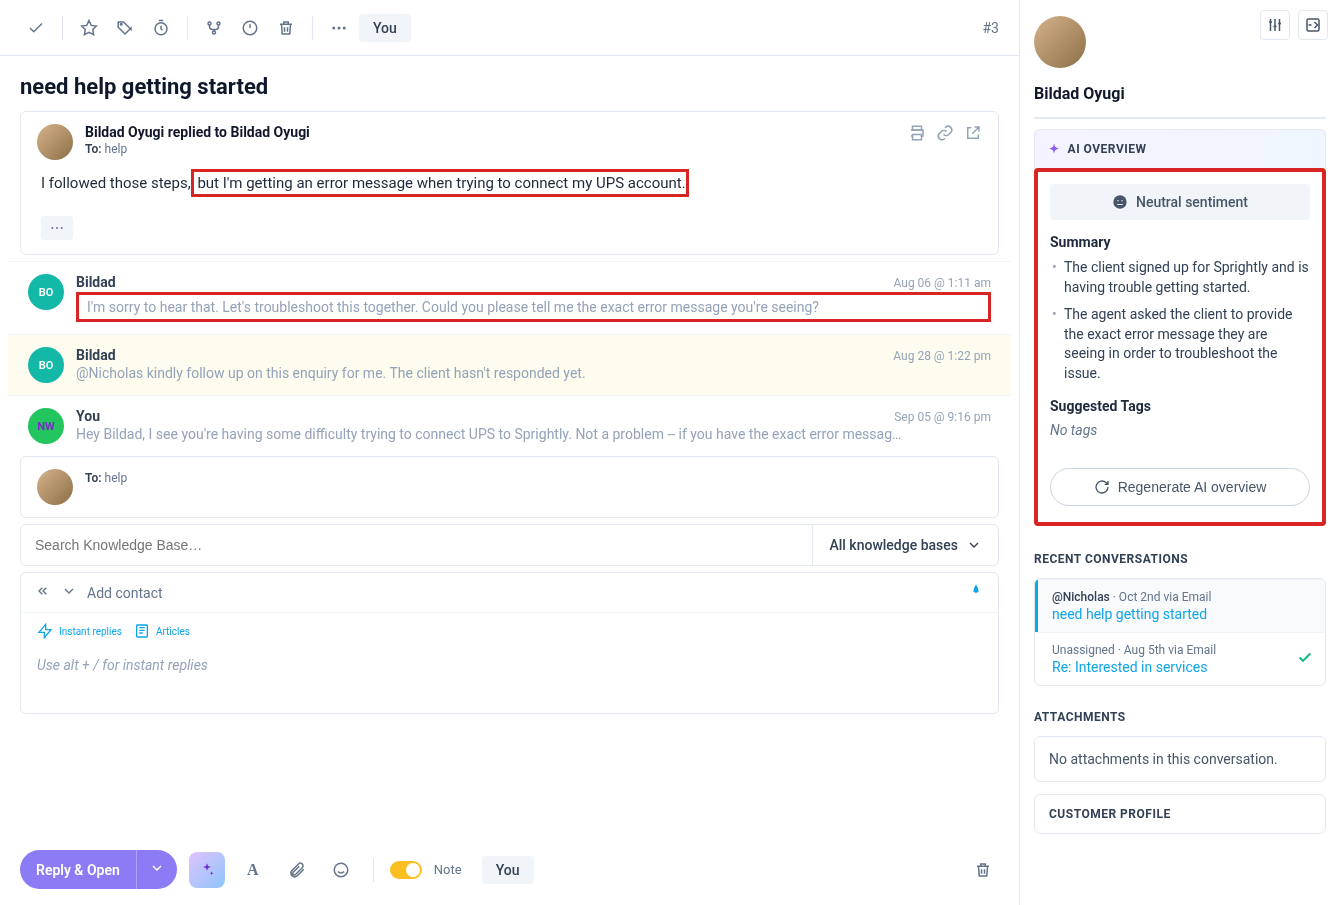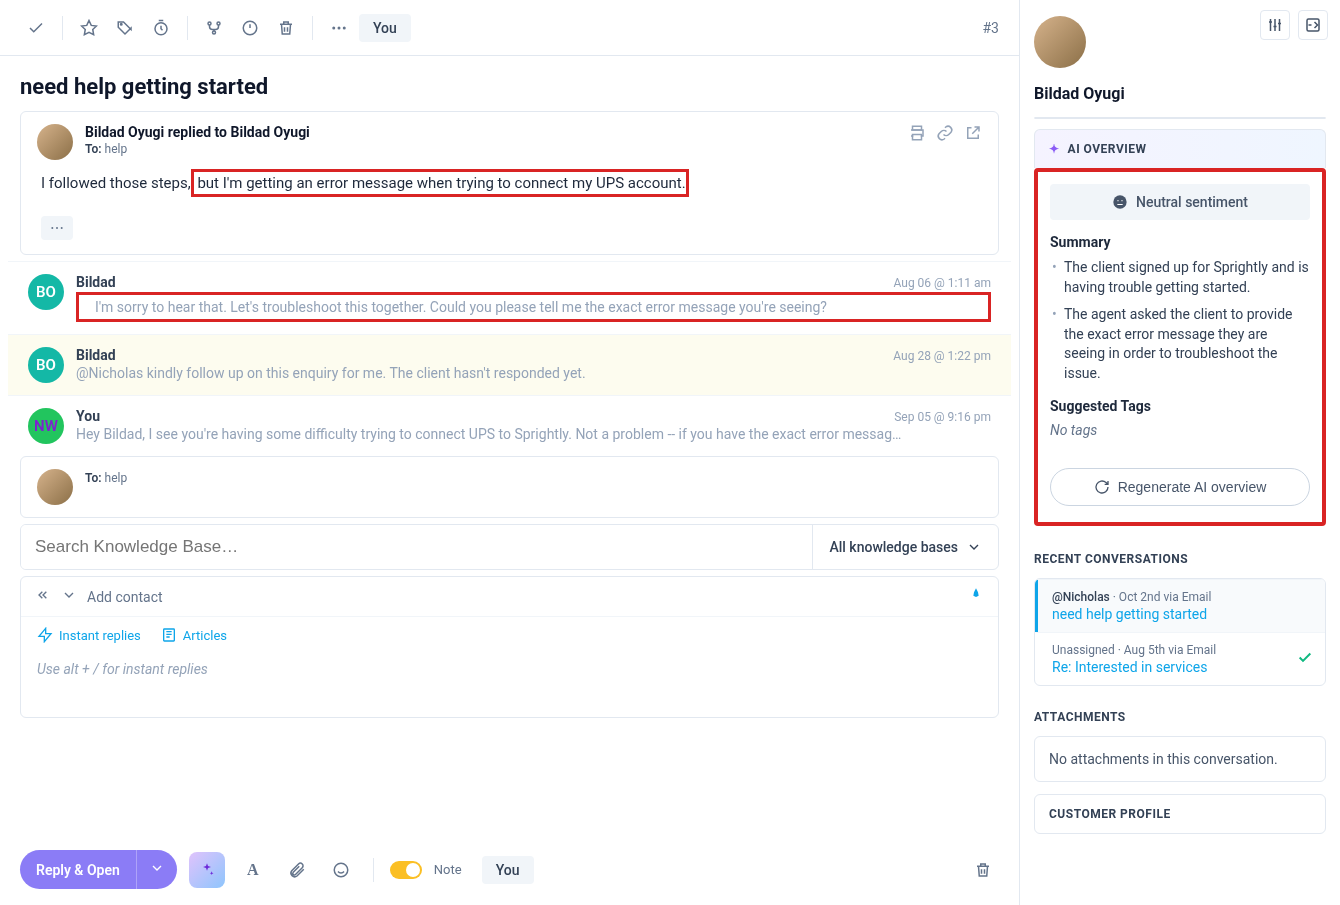--- a/index.html
+++ b/index.html
@@ -16,51 +16,51 @@
 .ticket-id { color: #64748b; margin-left: 12px; }
 
 
 .title-area { padding: 18px 20px 12px; }
 .title-area h1 { font-size: 22px; font-weight: 700; color: #0f172a; }
 
 
 .thread { flex: 1; overflow-y: auto; padding: 0 8px; }
 .card { margin: 0 12px 6px; border: 1px solid #e2e8f0; border-radius: 6px; background: #fff; }
 .card-head { display: flex; padding: 12px 16px 4px; gap: 12px; align-items: flex-start; }
-.avatar { width: 36px; height: 36px; border-radius: 50%; background: #cbd5e1; flex-shrink: 0; display: flex; align-items: center; justify-content: center; font-weight: 600; color: #fff; font-size: 15px; background-size: cover; background-position: center; }
+.avatar { width: 36px; height: 36px; border-radius: 50%; background: #cbd5e1; flex-shrink: 0; display: flex; align-items: center; justify-content: center; font-weight: 600; color: #fff; font-size: 11px; background-size: cover; background-position: center; }
 .card-head-txt { flex: 1; }
 .card-from { font-weight: 700; color: #0f172a; }
 .card-to { font-size: 12px; color: #64748b; margin-top: 2px; }
 .card-to b { font-weight: 600; color: #334155; }
 .card-actions { display: flex; gap: 10px; color: #94a3b8; }
 .card-body { padding: 10px 20px 16px; color: #1e293b; font-size: 15px; }
 .hl-red { border: 3px solid #d92424; padding: 2px 0; display: inline; }
 .ellipsis-chip { display: inline-flex; margin: 8px 20px 14px; padding: 4px 8px; background: #f1f5f9; border-radius: 4px; color: #64748b; cursor: pointer; }
 
 .row-msg { display: flex; gap: 12px; padding: 12px 20px; align-items: flex-start; border-top: 1px solid #f1f5f9; }
 .row-msg.note-row { background: #fdfcef; }
 .row-msg .avatar { width: 36px; height: 36px; }
 .row-msg-main { flex: 1; min-width: 0; }
 .row-name { font-weight: 700; color: #334155; }
 .row-body { color: #94a3b8; margin-top: 2px; white-space: nowrap; overflow: hidden; text-overflow: ellipsis; }
-.row-body.red-outline { border: 3px solid #d92424; padding: 4px 16px; white-space: normal; }
+.row-body.red-outline { border: 3px solid #d92424; padding: 4px 8px; white-space: normal; }
 .row-time { font-size: 12px; color: #94a3b8; white-space: nowrap; margin-left: 8px; }
 
 .card-compact { margin: 0 12px 6px; border: 1px solid #e2e8f0; border-radius: 6px; background: #fff; padding: 12px 16px; display: flex; gap: 12px; align-items: flex-start; }
 
 
 .kb-row { margin: 6px 12px; display: flex; border: 1px solid #e2e8f0; border-radius: 6px; overflow: hidden; }
-.kb-input { flex: 1; border: none; padding: 12px 14px; font-size: 17px; outline: none; }
+.kb-input { flex: 1; border: none; padding: 12px 14px; font-size: 14px; outline: none; }
 .kb-sel { padding: 12px 16px; border-left: 1px solid #e2e8f0; display: flex; align-items: center; gap: 8px; color: #334155; cursor: pointer; font-weight: 500; }
 
 
 .composer { margin: 6px 12px 0; border: 1px solid #e2e8f0; border-radius: 6px; display: flex; flex-direction: column; }
 .comp-top { display: flex; align-items: center; padding: 10px 14px; gap: 10px; border-bottom: 1px solid #f1f5f9; }
 .comp-top .pin { margin-left: auto; color: #0ea5e9; }
-.comp-links { display: flex; gap: 20px; padding: 10px 16px; font-size: 13px; }
+.comp-links { display: flex; gap: 12px; padding: 10px 16px; font-size: 10px; }
 .comp-links a { display: flex; align-items: center; gap: 6px; color: #0ea5e9; text-decoration: none; cursor: pointer; }
 .comp-body { padding: 8px 16px 40px; color: #94a3b8; font-style: italic; }
 
 
 .bottom-bar { display: flex; align-items: center; padding: 10px 20px 16px; gap: 12px; }
 .reply-btn { display: flex; align-items: center; background: #8b7cf6; color: #fff; border-radius: 999px; overflow: hidden; }
 .reply-btn .lbl { padding: 10px 16px; font-weight: 600; cursor: pointer; }
 .reply-btn .dd { padding: 10px 12px; border-left: 1px solid rgba(255,255,255,.3); cursor: pointer; }
 .spark-btn { width: 36px; height: 36px; border-radius: 8px; background: linear-gradient(135deg,#e0c3fc,#8ec5fc); display: flex; align-items: center; justify-content: center; color: #6d28d9; cursor: pointer; }
 .bb-icon { width: 32px; height: 32px; display: flex; align-items: center; justify-content: center; color: #64748b; cursor: pointer; }

